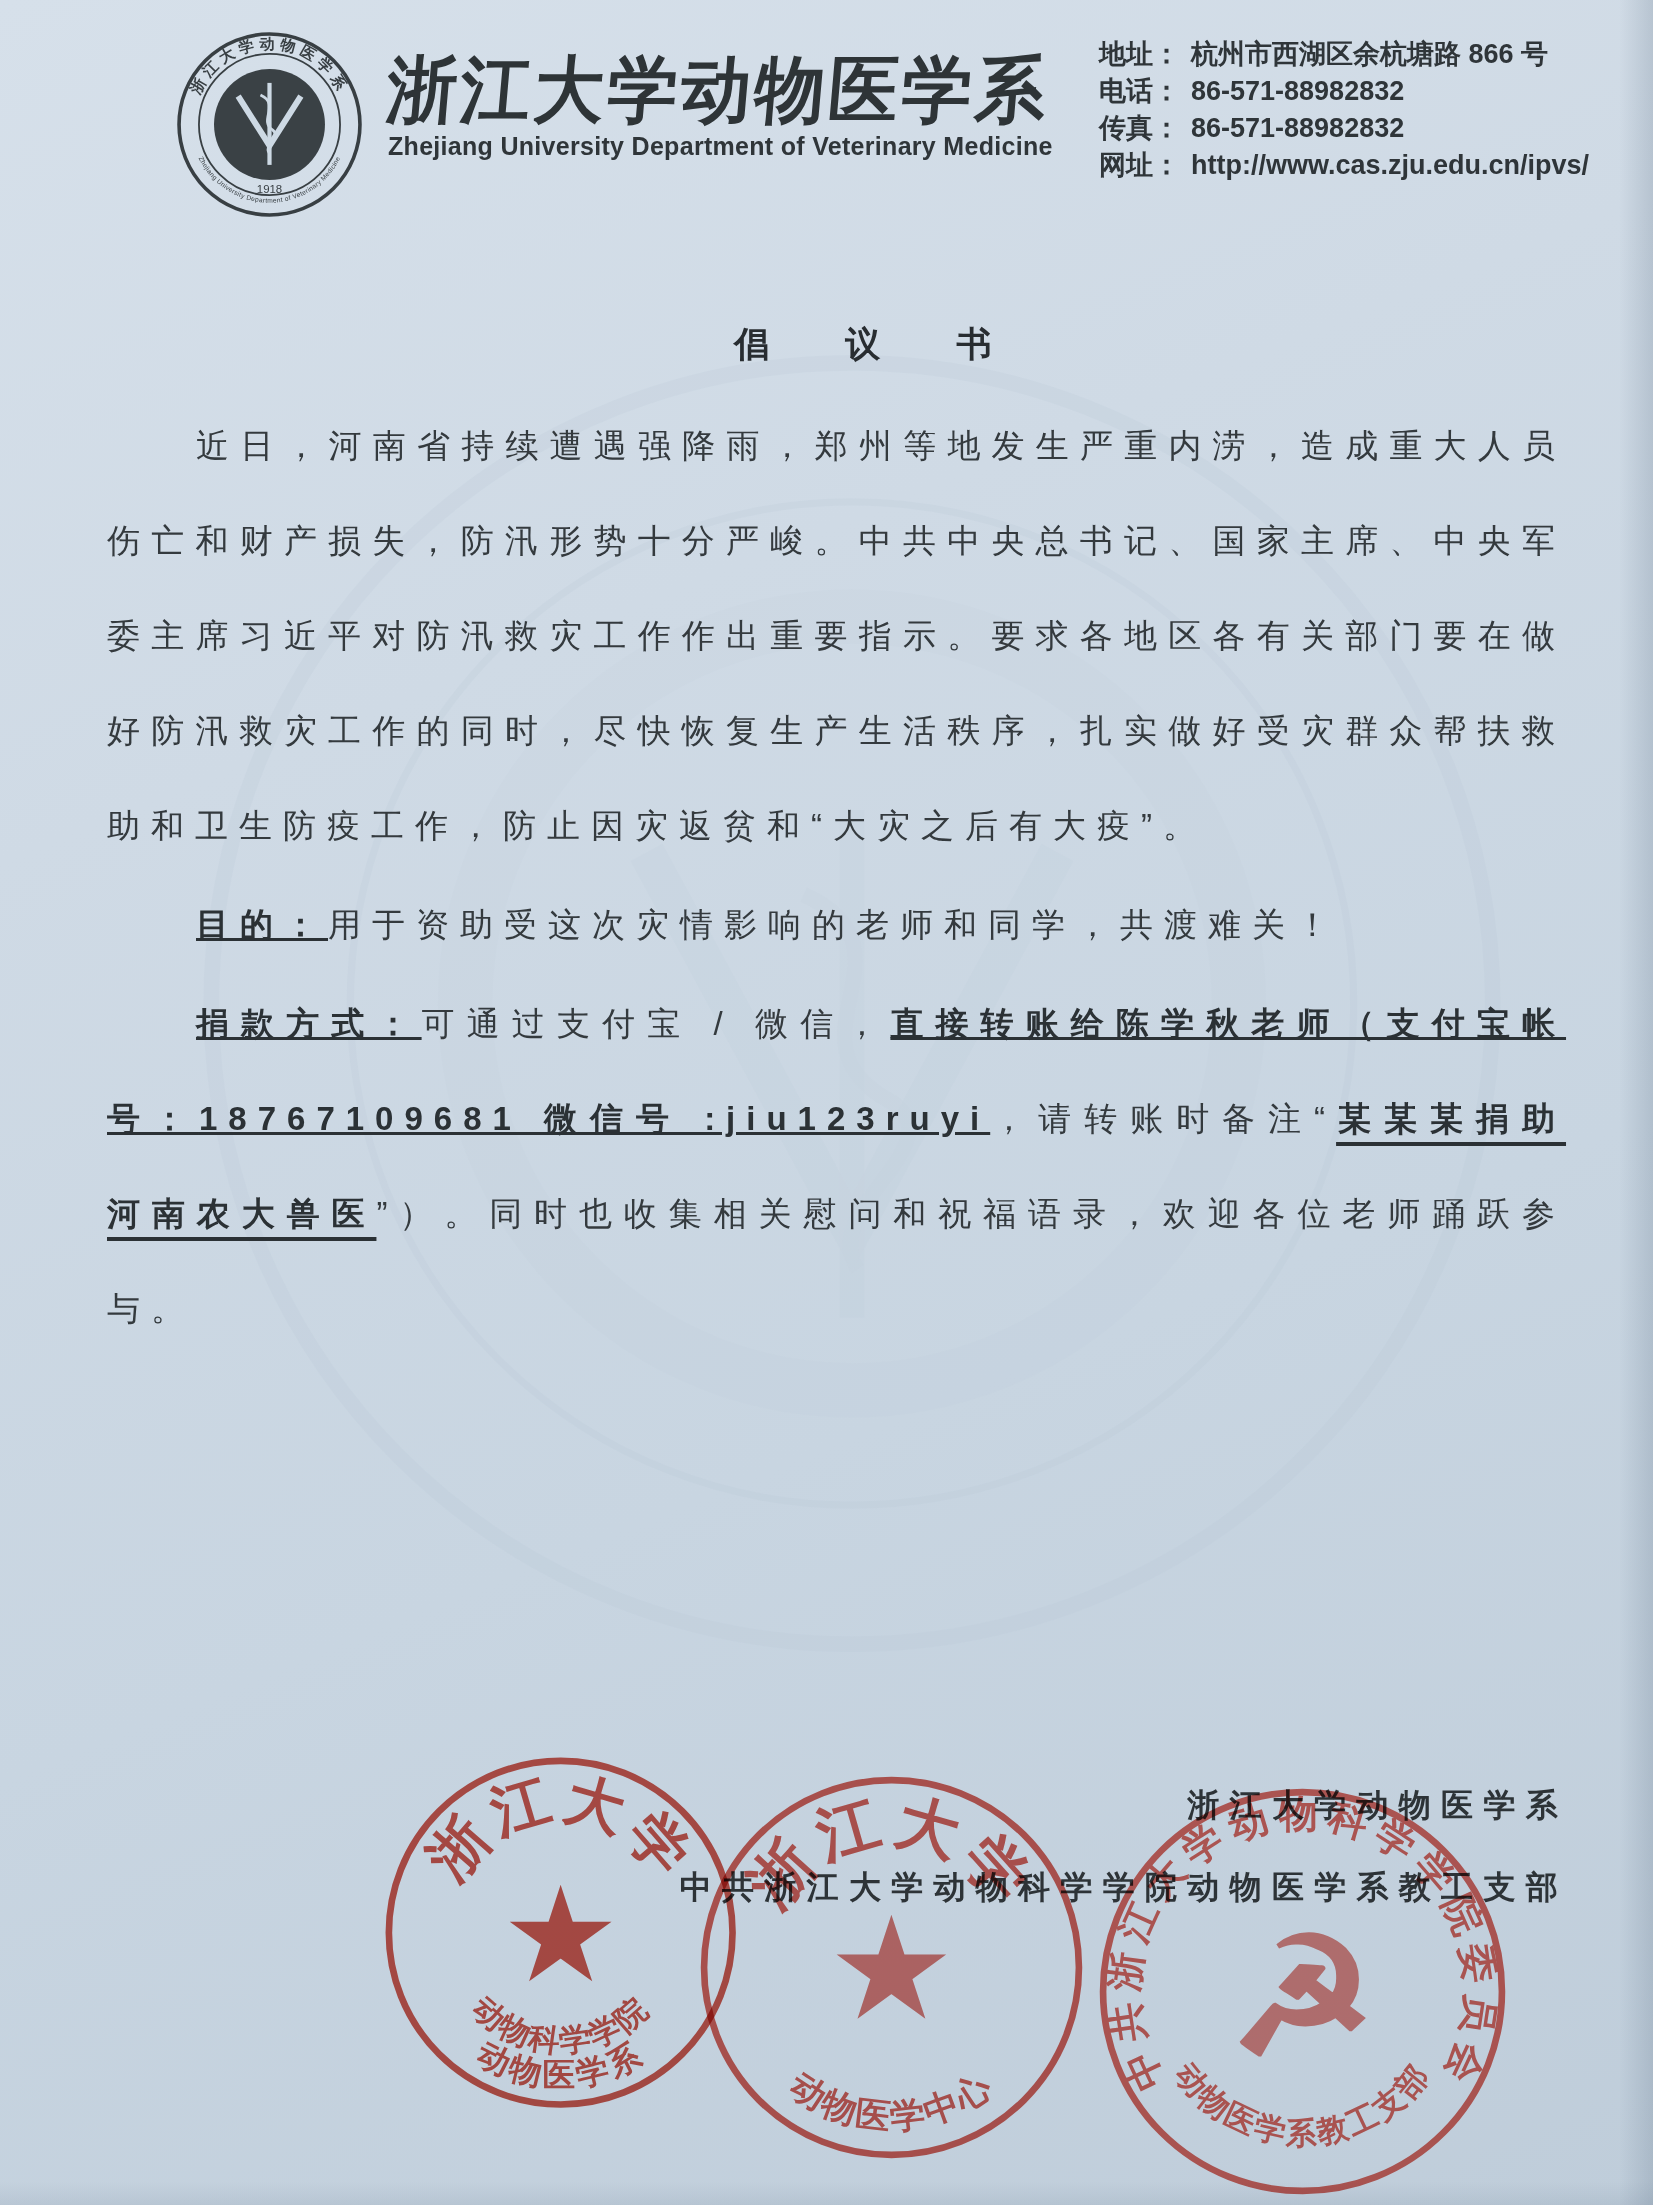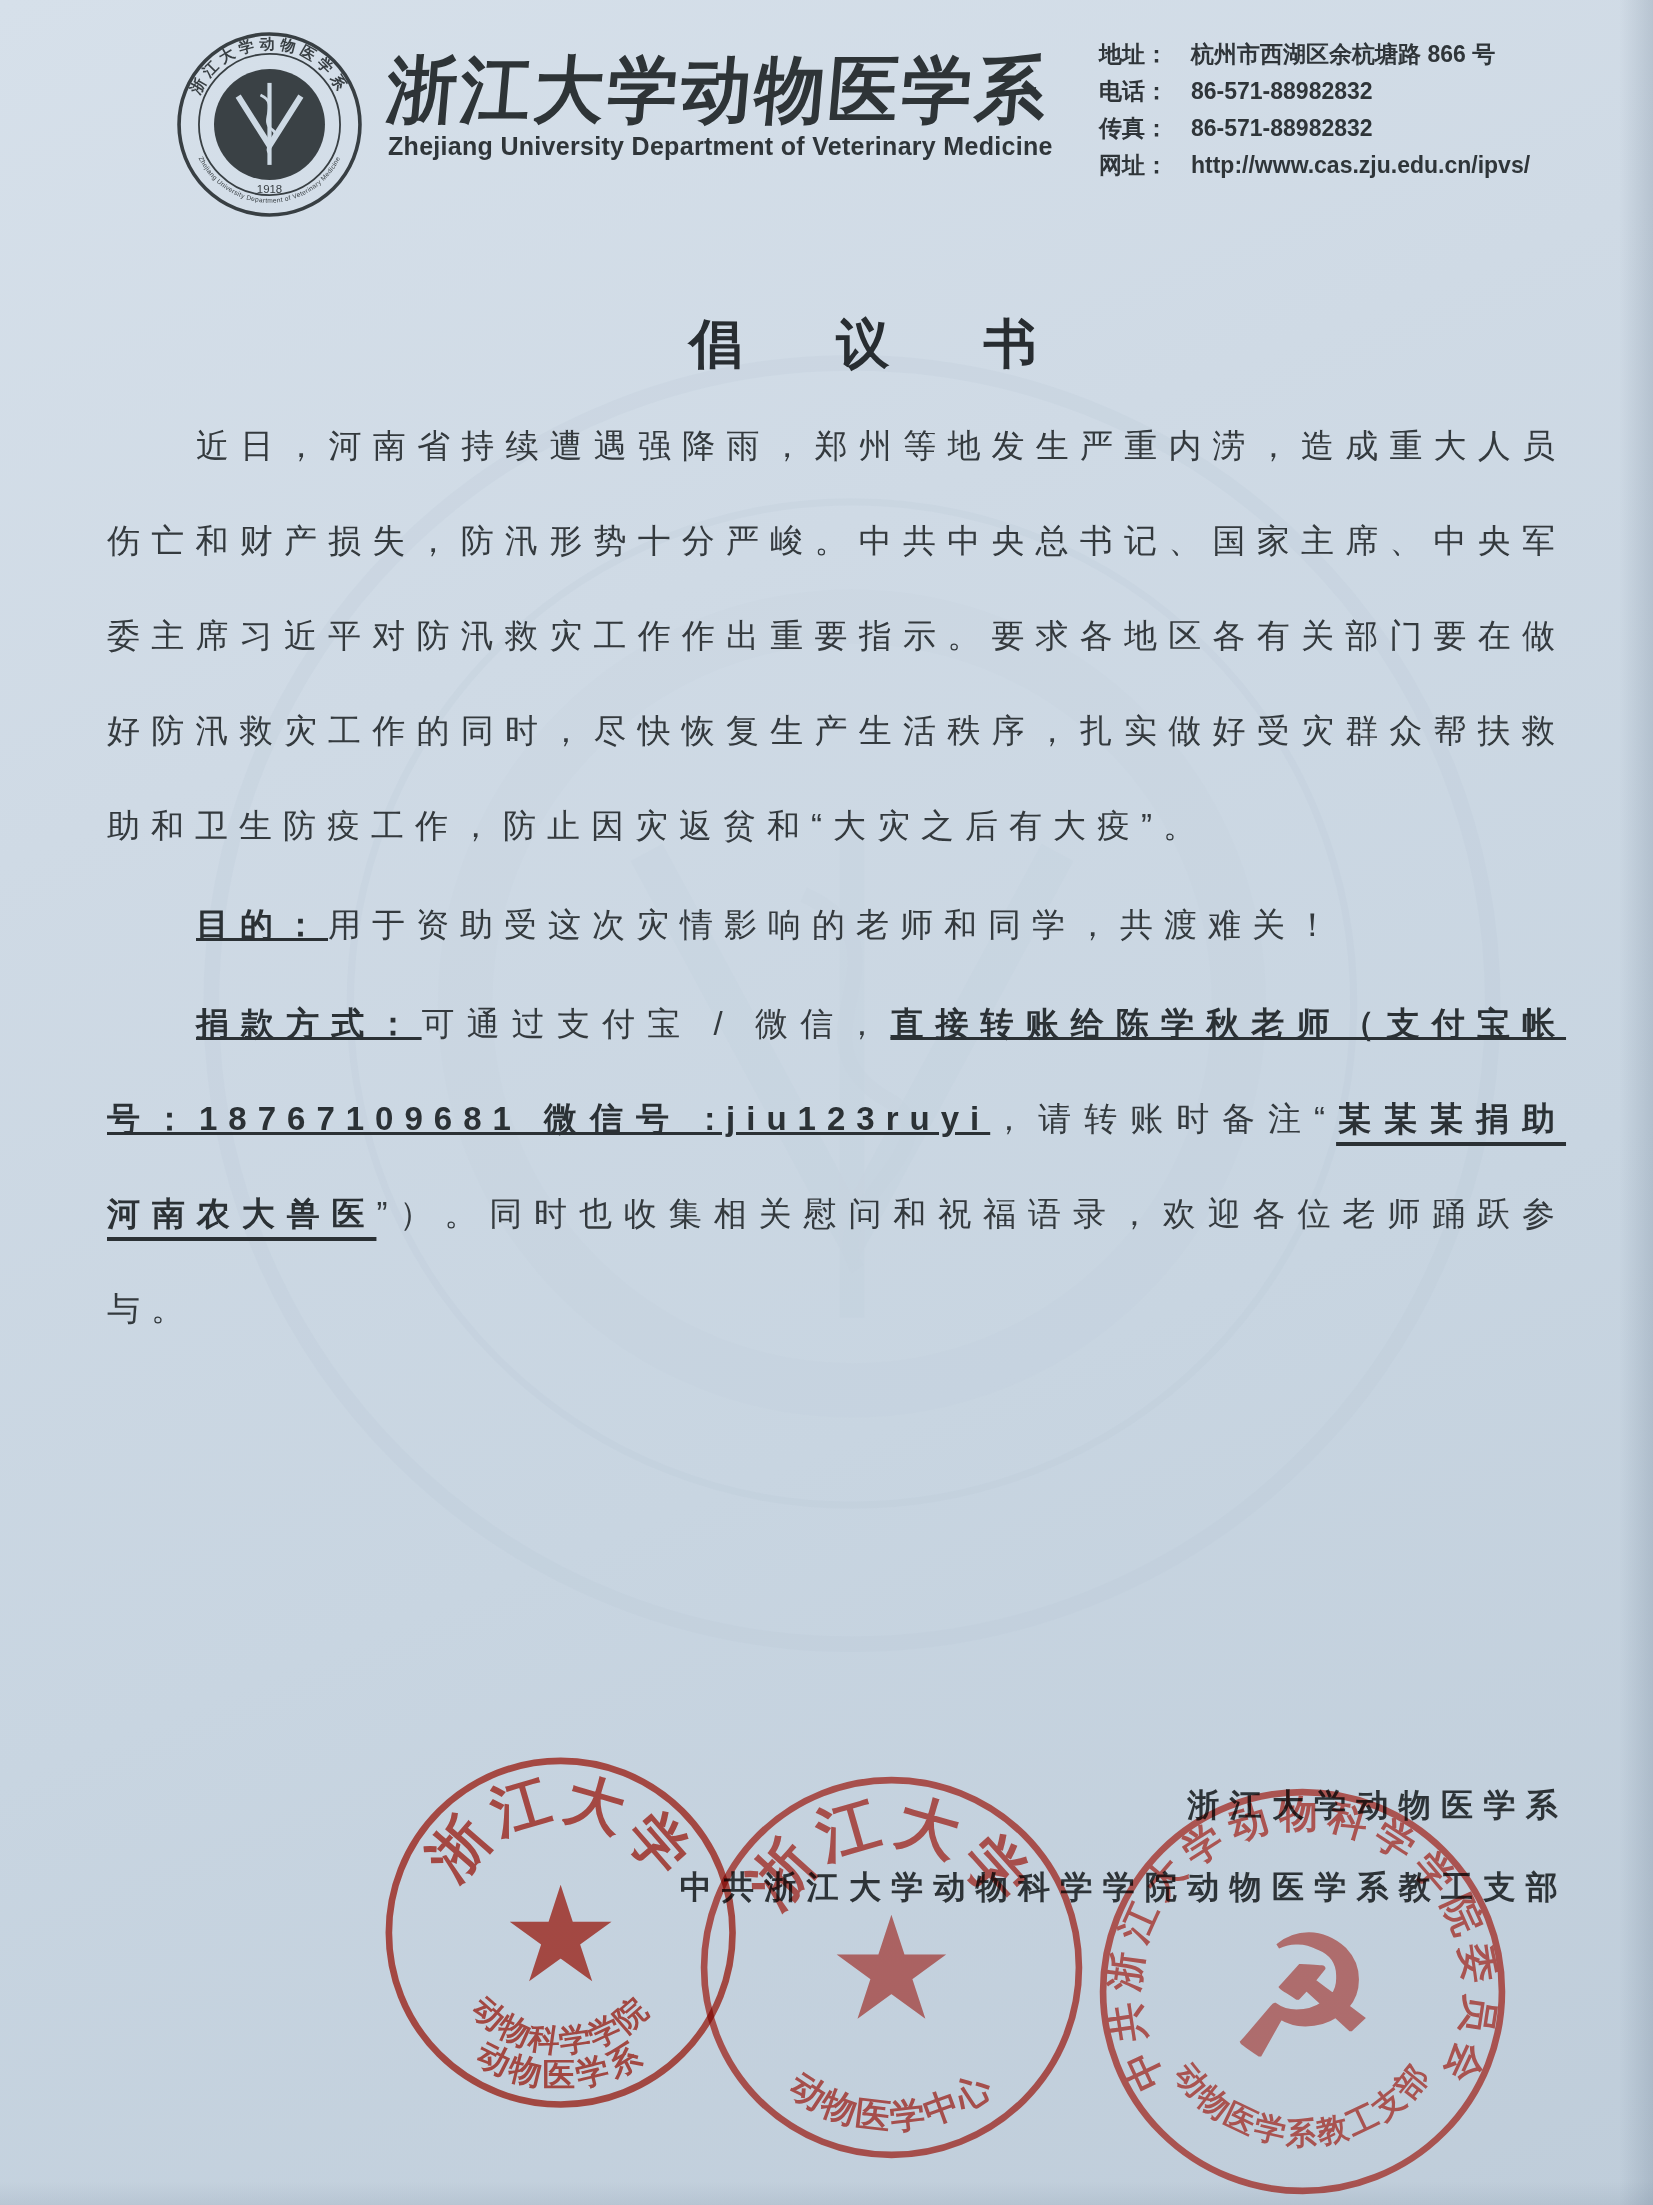--- a/index.html
+++ b/index.html
@@ -27,33 +27,33 @@
   .head-cn{
     position:absolute;left:387px;top:44px;width:689px;
     font-family:"DejaVu Serif","Liberation Serif",serif;
     font-weight:900;font-size:70px;letter-spacing:3.6px;color:#2e3437;
     transform:skewX(-5deg) scaleY(1.04);white-space:nowrap;
   }
   .head-en{
     position:absolute;left:388px;top:132px;width:701px;
     font-size:25px;font-weight:600;color:#2f3539;letter-spacing:0.3px;white-space:nowrap;
   }
-  .contact{position:absolute;left:1099px;top:36px;font-size:23px;font-weight:700;
+  .contact{position:absolute;left:1099px;top:36px;font-size:27px;font-weight:700;
     color:#2f3539;line-height:37px;white-space:nowrap;}
   .contact .row{display:flex;}
   .contact .lab{width:92px;}
 
   
   .doc-body{
     position:absolute;left:103px;top:307px;width:1467px;
     font-size:33px;line-height:95px;letter-spacing:11px;
     text-align:justify;color:#343a3e;
   }
   .doc-title{
-    text-align:center;font-size:53px;font-weight:700;color:#282d31;
+    text-align:center;font-size:35px;font-weight:700;color:#282d31;
     letter-spacing:20.6px;line-height:73px;margin:0 0 18px 73px;
   }
   .doc-body p{margin:4px;text-indent:89px;}
   .b{font-weight:700;color:#2b3135;text-decoration:underline;}
   .u{text-decoration:underline;text-decoration-thickness:3.6px;text-underline-offset:12px;text-decoration-color:#2b3135;}
 
   
   .signatures{
     position:absolute;right:86px;top:1764px;text-align:right;
     font-size:32px;font-weight:600;color:#2d3337;letter-spacing:10.3px;

